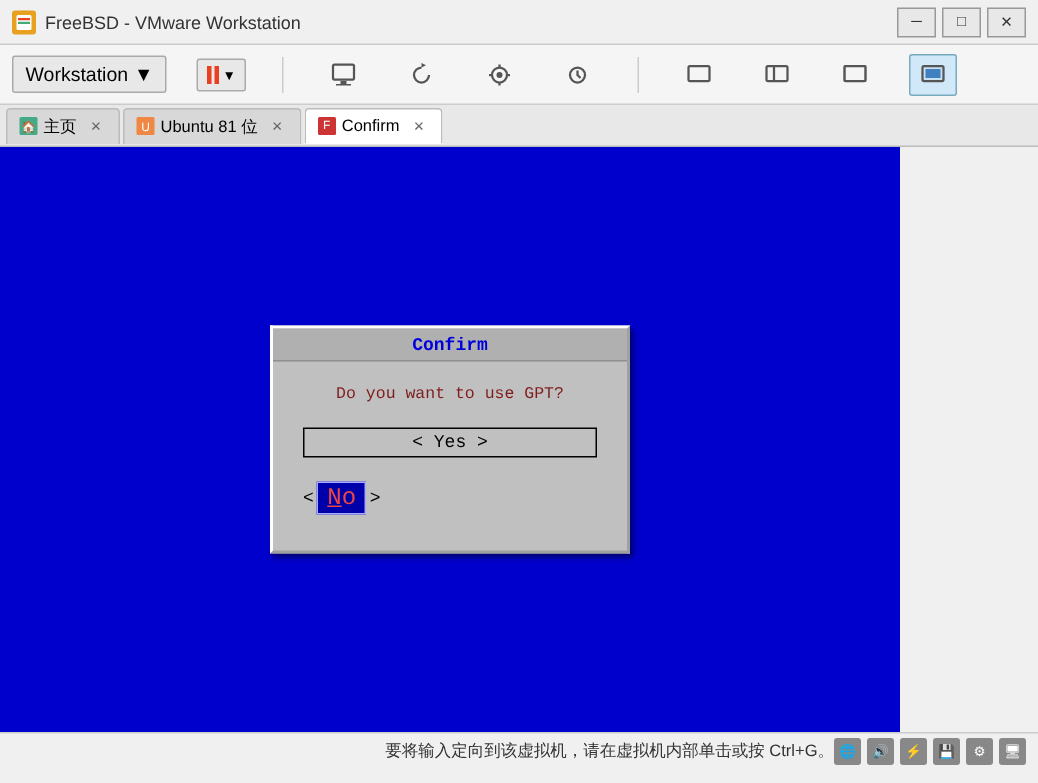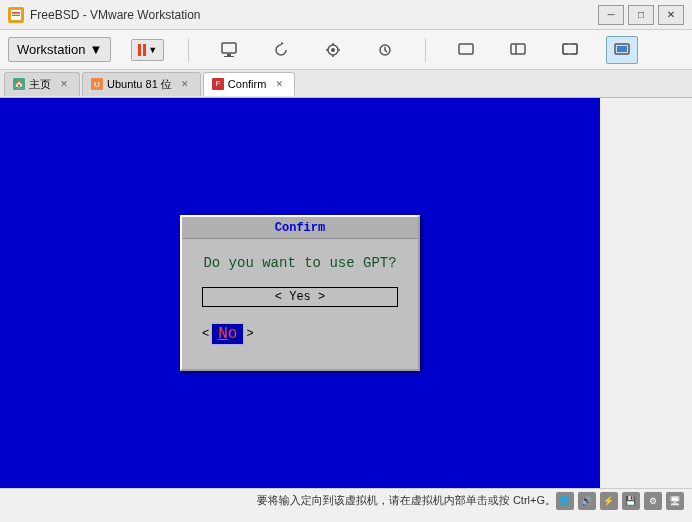--- a/index.html
+++ b/index.html
@@ -86,22 +86,22 @@
       color: #0000dd;
       font-weight: bold;
       font-family: 'Courier New', monospace;
     }
     .dialog-body {
       padding: 16px 20px 12px;
       text-align: center;
     }
     .dialog-message {
       font-family: 'Courier New', monospace;
-      font-size: 14px;
-      color: #14532d;
+      font-size: 11px;
+      color: #7f1d1d;
       margin-bottom: 16px;
     }
     .dialog-buttons {
       display: flex; justify-content: center; gap: 16px;
       padding-bottom: 12px;
       flex-direction: column;
     }
     .dialog-btn {
       font-family: 'Courier New', monospace;
       font-size: 12px;

